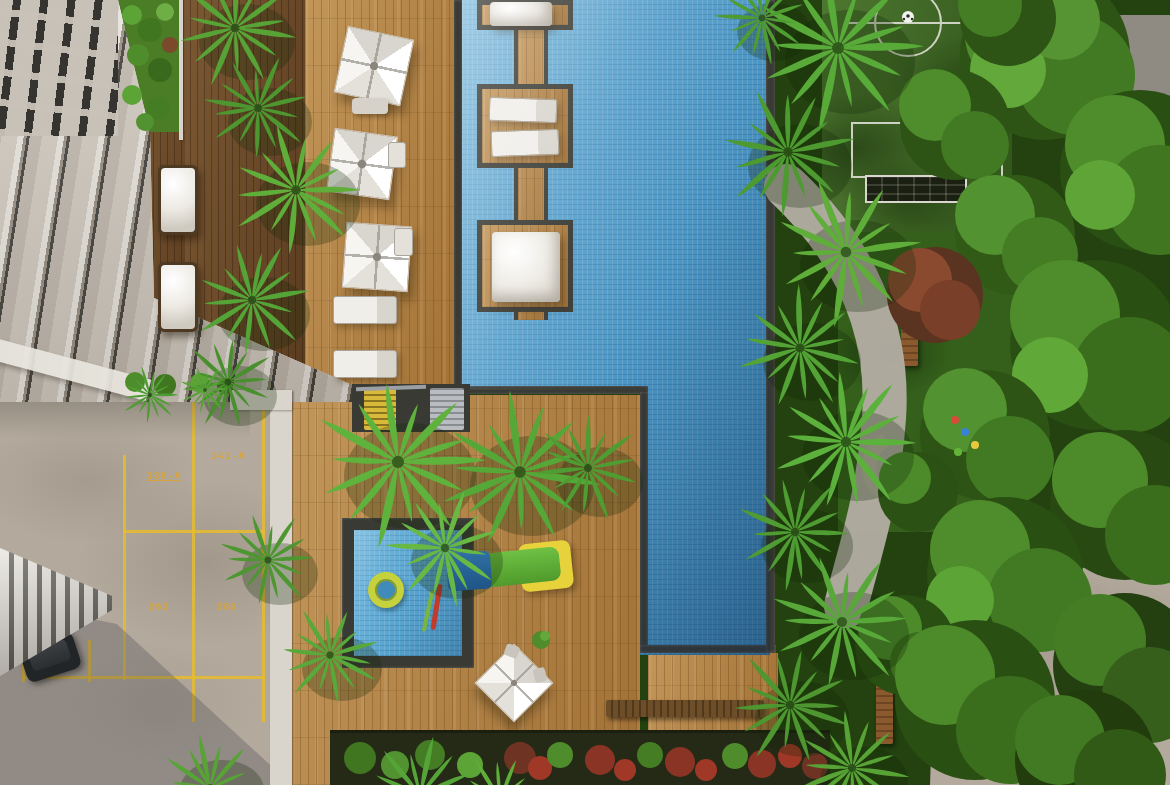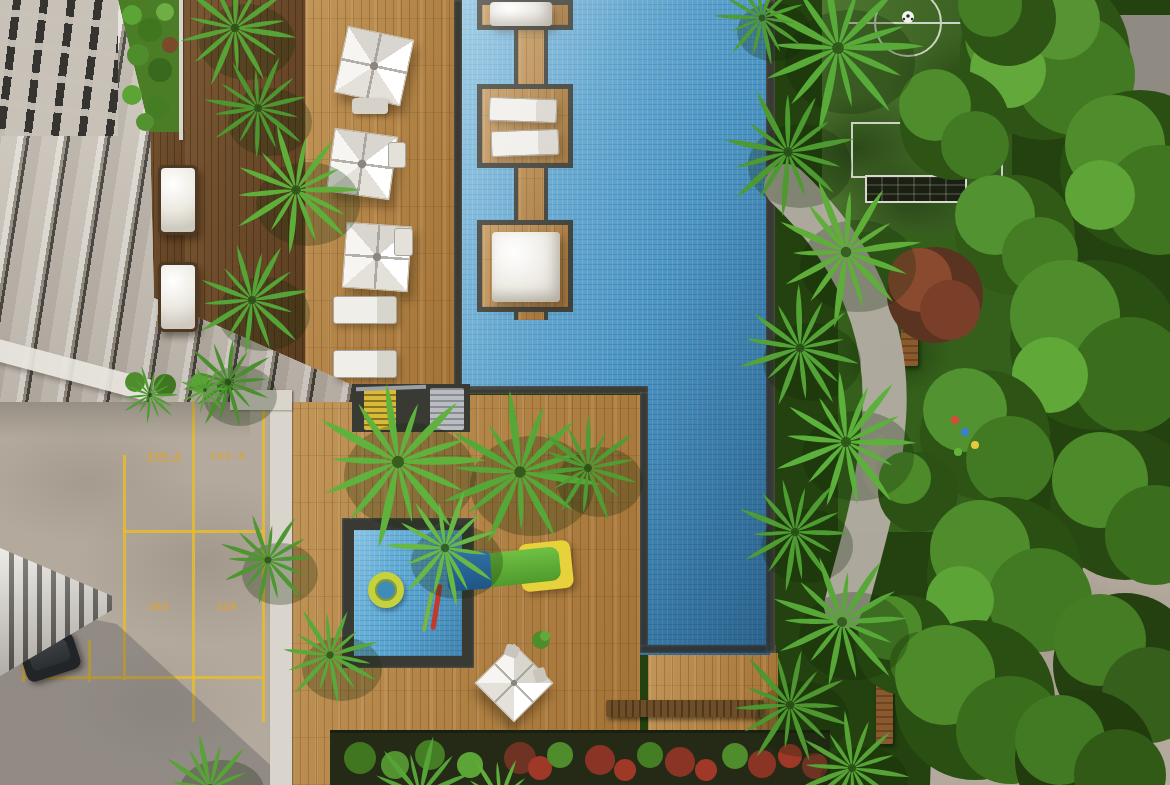--- a/index.html
+++ b/index.html
@@ -92,24 +92,24 @@
   <div class="abs" style="left:118px;top:370px;width:117px;height:28px;background:#232a16;"></div>
 
   <div class="abs paving" style="left:0;top:380px;width:292px;height:405px;"></div>
   <div class="abs yellow-line" style="left:123px;top:455px;width:3px;height:225px;"></div>
   <div class="abs yellow-line" style="left:192px;top:392px;width:3px;height:330px;"></div>
   <div class="abs yellow-line" style="left:262px;top:392px;width:3px;height:330px;"></div>
   <div class="abs yellow-line" style="left:123px;top:530px;width:142px;height:3px;"></div>
   <div class="abs yellow-line" style="left:22px;top:676px;width:243px;height:3px;"></div>
   <div class="abs yellow-line" style="left:22px;top:648px;width:3px;height:34px;"></div>
   <div class="abs yellow-line" style="left:88px;top:640px;width:3px;height:42px;"></div>
-  <div class="abs stall-label" style="left:141px;top:451px;width:46px;text-decoration:underline;">338-A</div>
+  <div class="abs stall-label" style="left:141px;top:471px;width:46px;text-decoration:underline;">338-A</div>
   <div class="abs stall-label" style="left:205px;top:451px;width:46px;">141-A</div>
   <div class="abs stall-label" style="left:139px;top:602px;width:40px;">263</div>
-  <div class="abs stall-label" style="left:207px;top:602px;width:40px;">339</div>
+  <div class="abs stall-label" style="left:207px;top:602px;width:40px;">280</div>
   <div class="abs shade" style="left:0;top:555px;width:292px;height:230px;background:rgba(70,68,78,.30);clip-path:polygon(0% 20%,40% 30%,100% 100%,0% 100%);"></div>
   <div class="abs shade" style="left:0;top:396px;width:250px;height:42px;background:linear-gradient(180deg,rgba(60,55,50,.28),rgba(60,55,50,0));"></div>
 
   <div class="abs carbody" style="left:22px;top:638px;width:56px;height:38px;transform:rotate(-18deg);"></div>
 
   <div class="abs bldgA" style="left:0;top:0;width:370px;height:402px;overflow:hidden;clip-path:polygon(0px 0px,118px 0px,150px 132px,154px 298px,368px 392px,368px 402px,0px 402px);"></div>
   <div class="abs bldgA-win" style="left:0;top:0;width:118px;height:136px;clip-path:polygon(0 0,100% 0,118px 136px,0 100%);"></div>
   <div class="abs" style="left:-6px;top:338px;width:160px;height:22px;background:#e9e6df;opacity:.92;transform:rotate(15deg);transform-origin:left center;box-shadow:2px 3px 5px rgba(50,44,36,.4);"></div>
   <div class="abs bldgB" style="left:0;top:545px;width:114px;height:135px;clip-path:polygon(0px 3px,112px 51px,112px 65px,0px 131px);"></div>
 

